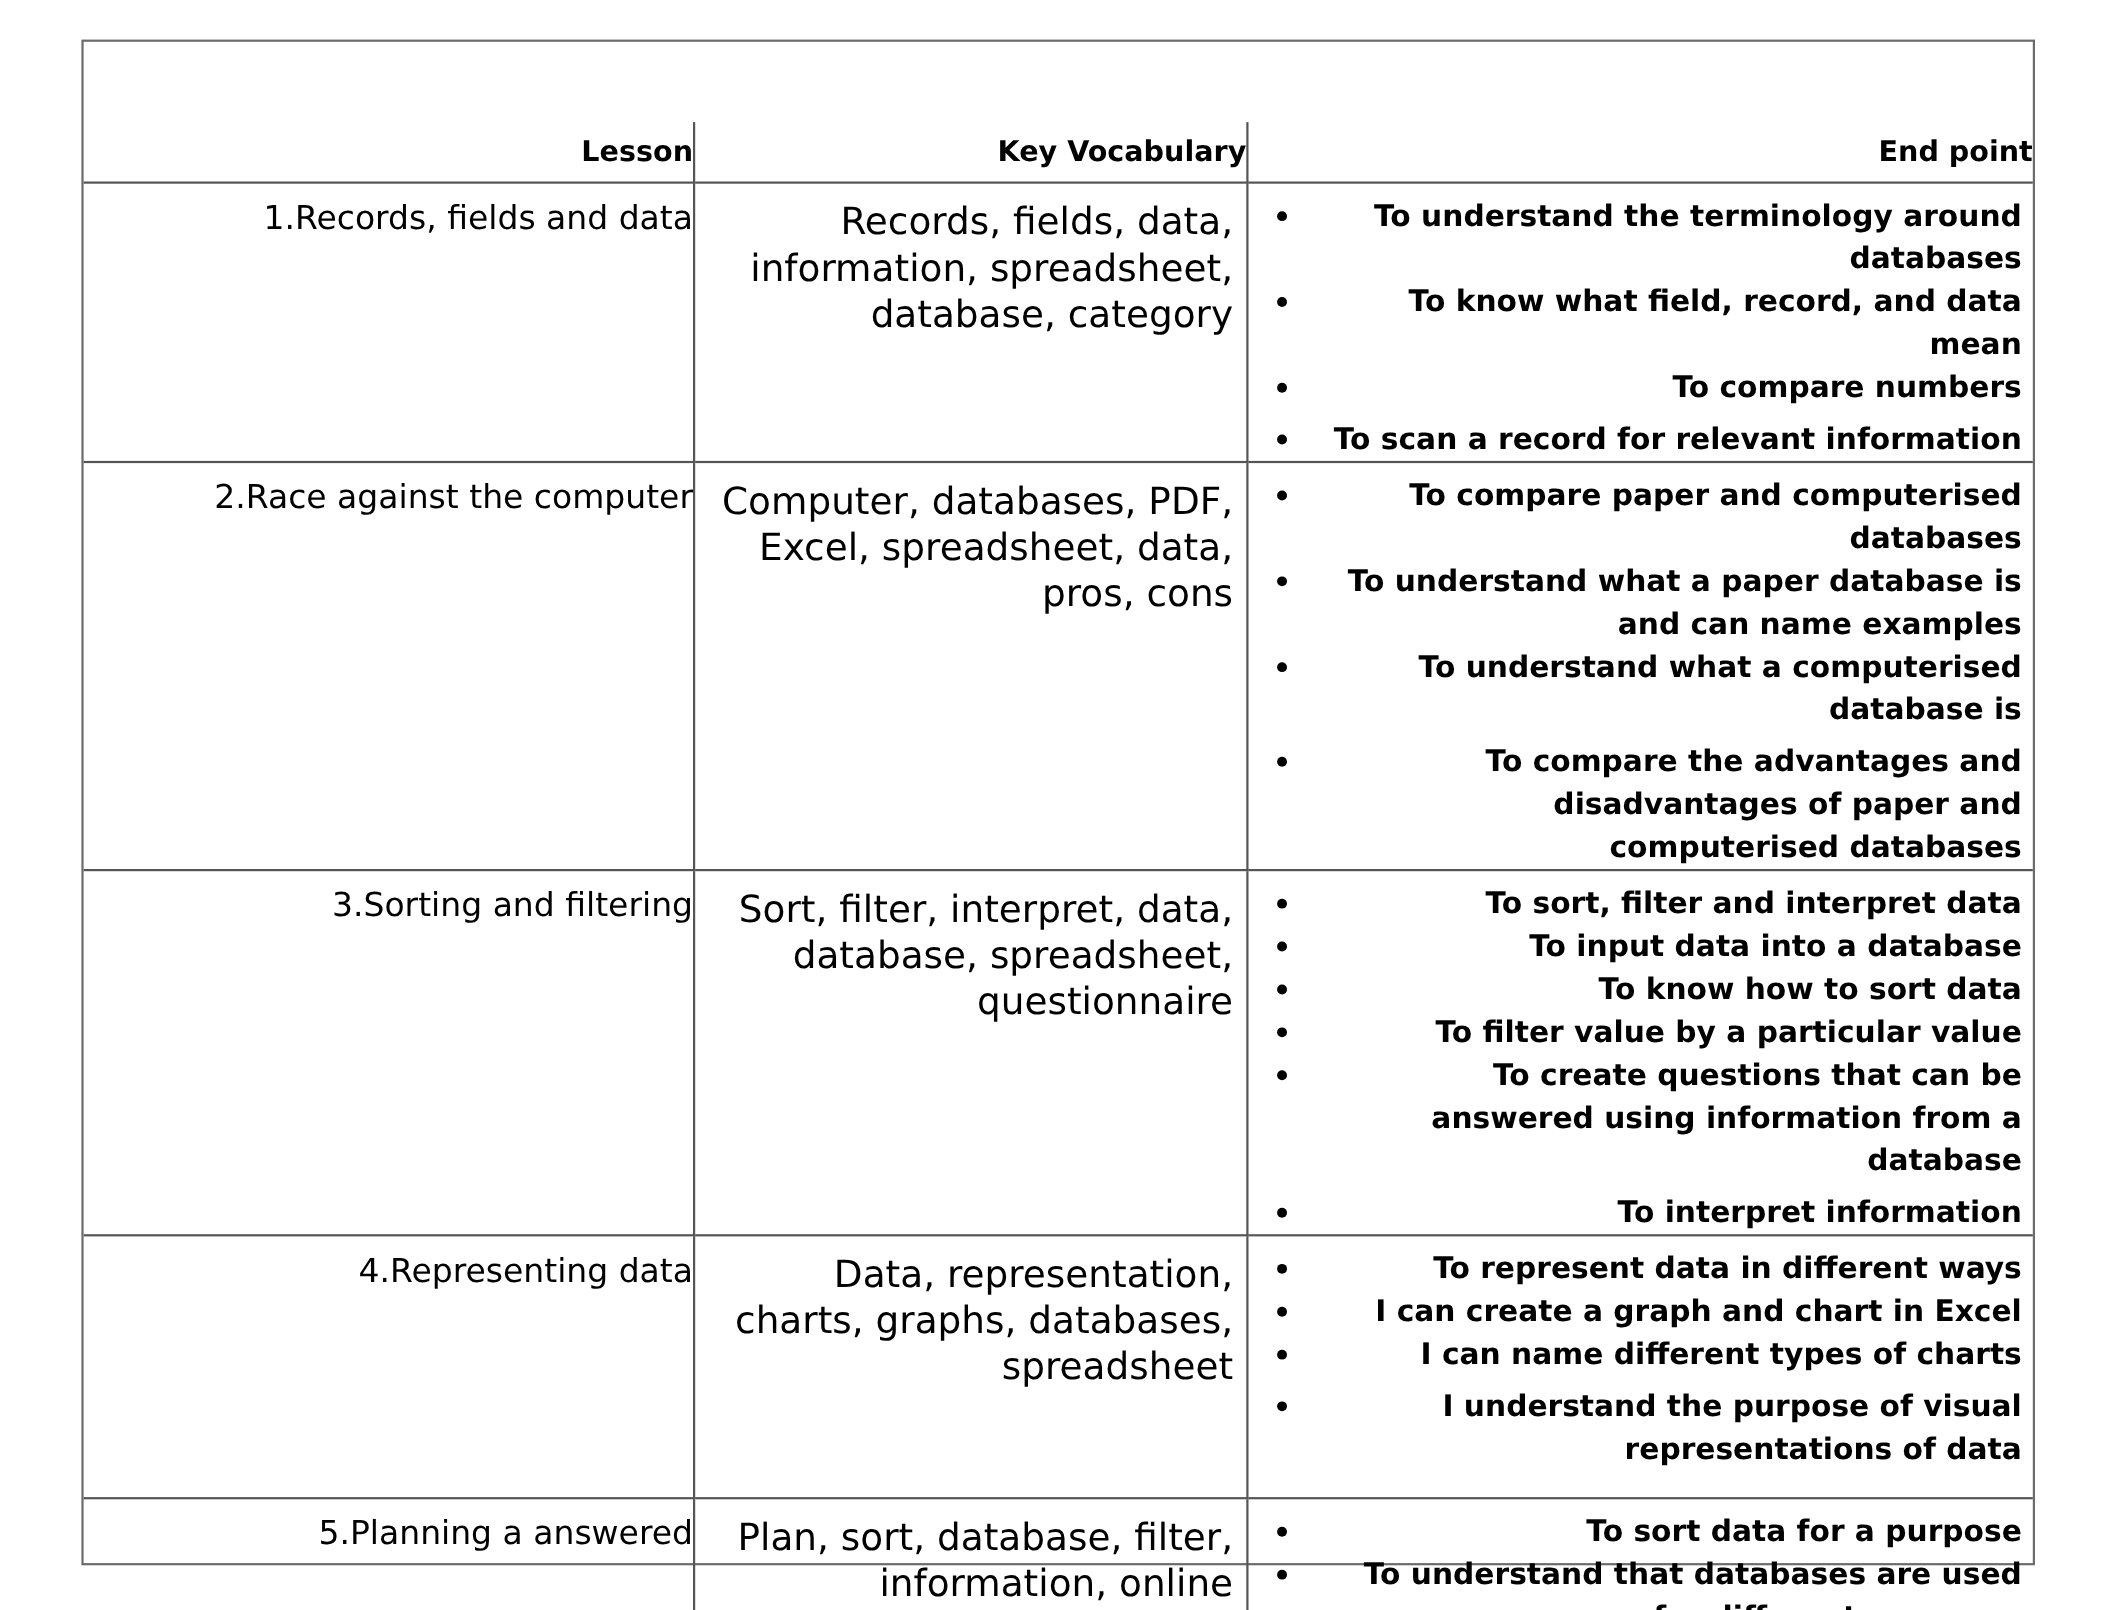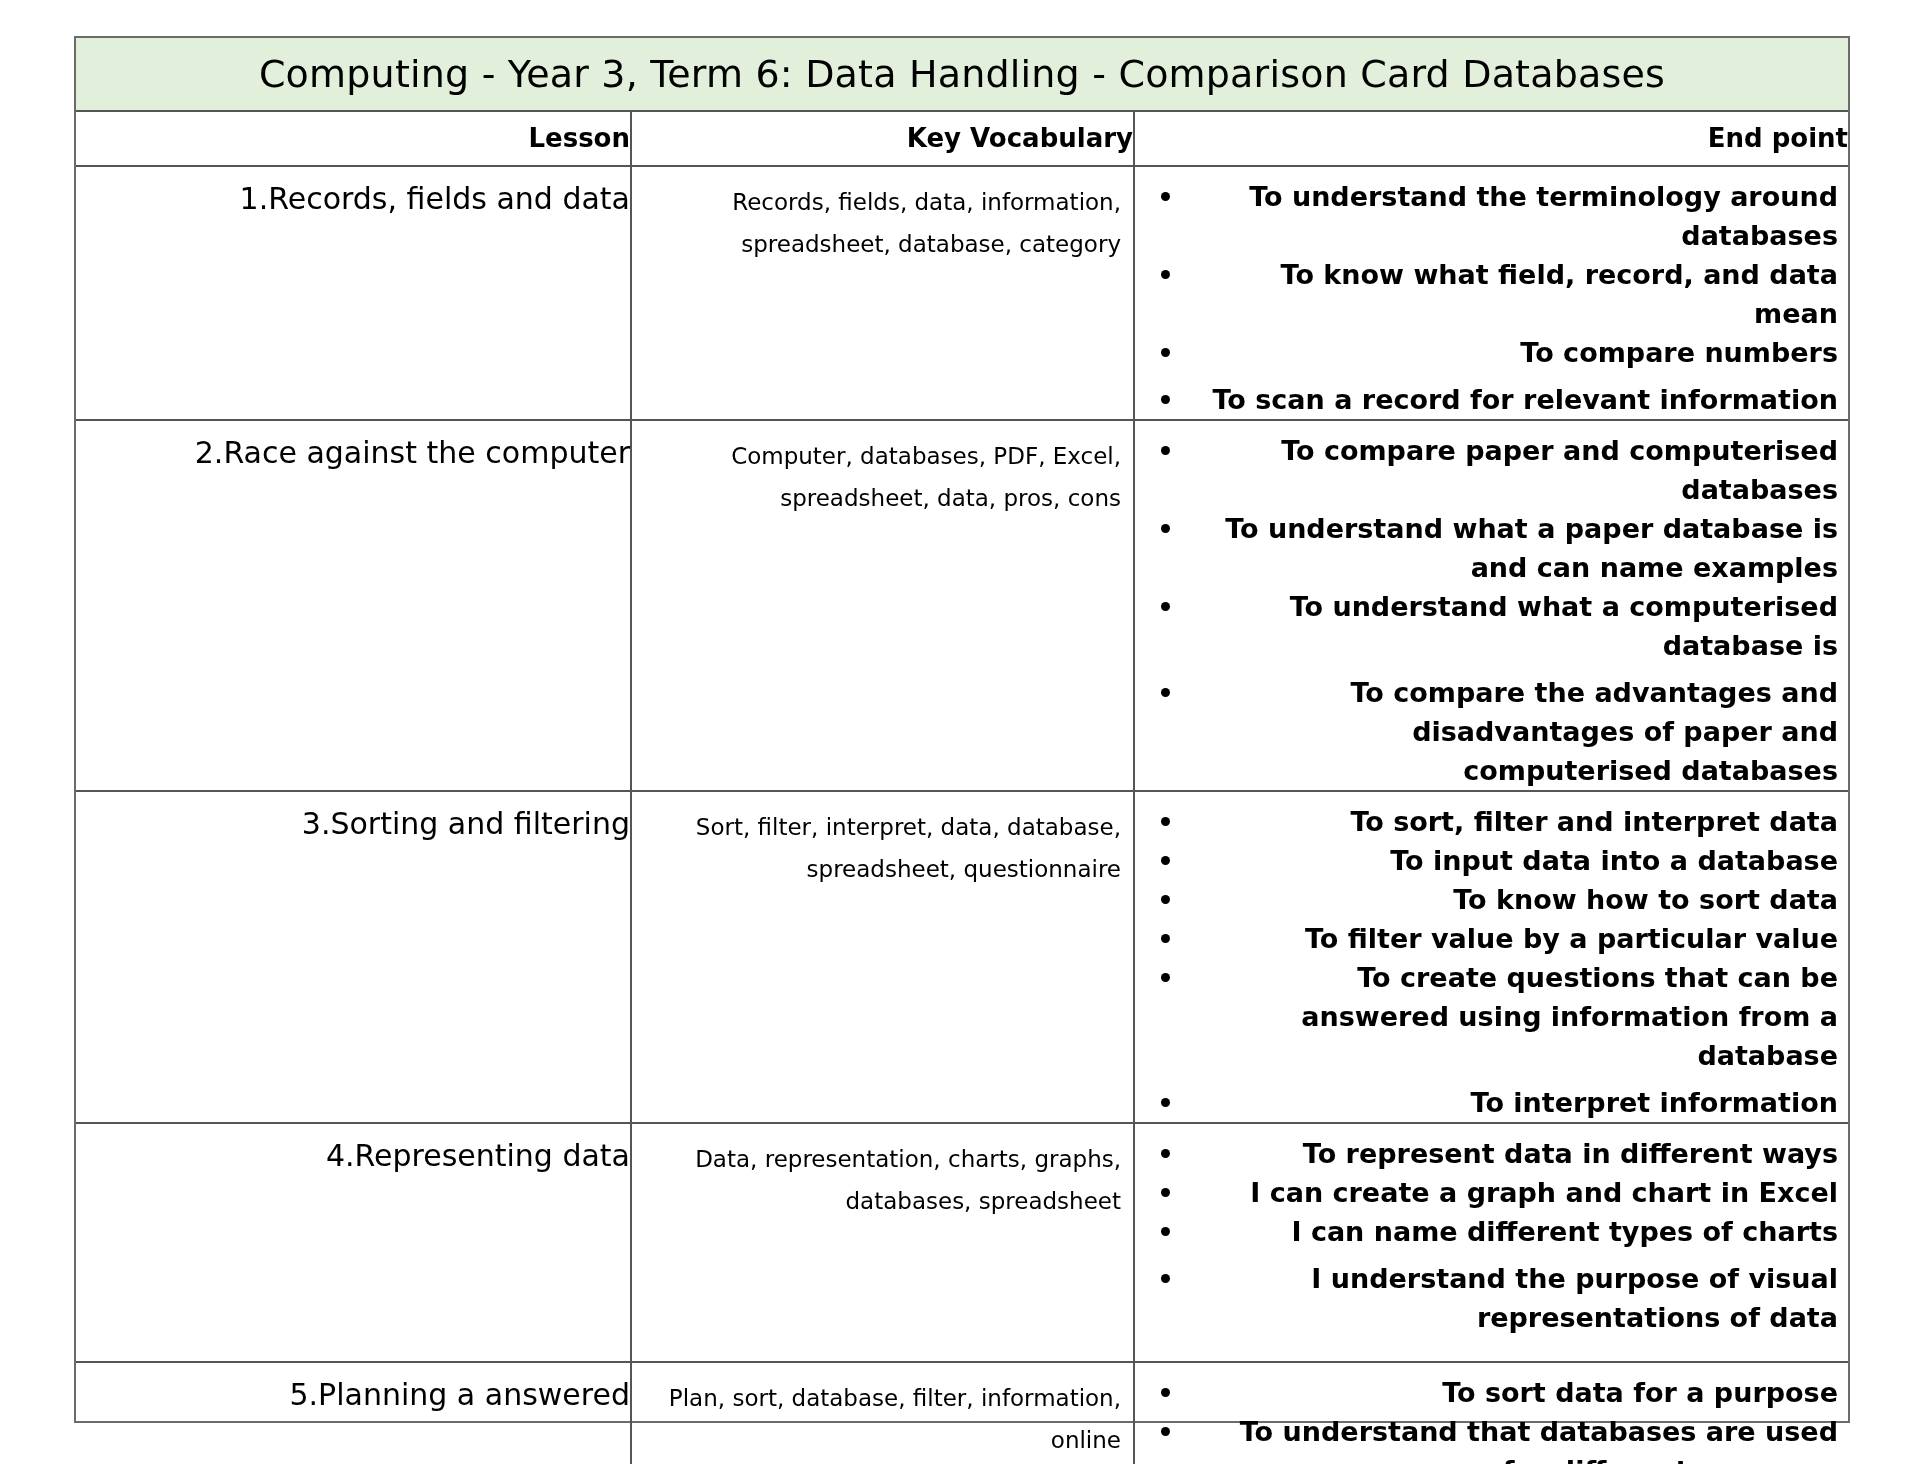--- a/index.html
+++ b/index.html
@@ -15,37 +15,34 @@
           table-layout: fixed; }
   col.c1 { width: 555px; } col.c2 { width: 503px; } col.c3 { width: 714px; }
   th, td { border: 2px solid #555; vertical-align: top; text-align: right; padding: 0; }
   tr:first-child th { border-top: none; }
   th:first-child, td:first-child { border-left: none; }
   th:last-child, td:last-child { border-right: none; }
   tr:last-child td { border-bottom: none; }
   th { height: 54px; font-weight: bold; font-size: 26px; padding-left: 12px; vertical-align: middle; }
   .lesson-cell { position: relative; padding: 14px 0 0 14px; font-size: 30px; }
   .lesson-num { display: inline-block; width: 52px; }
-  .vocab-cell { padding: 14px 12px 0 12px; font-size: 23px; line-height: 42px; }
+  .vocab-cell { padding: 14px 12px 0 12px; font-size: 34px; line-height: 42px; }
   .end-cell { padding: 10px 10px 0 0; font-size: 27px; }
   ul.bullets { list-style: none; margin: 0; padding: 0; }
   ul.bullets li { position: relative; padding-left: 74px; line-height: 39px; margin-bottom: 0; font-weight: bold; }
   ul.bullets li.gap { margin-top: 8px; }
   ul.bullets li .dot { position: absolute; left: 26px; top: 15px; width: 9px; height: 9px;
                        border-radius: 50%; background: #000; }
   tr.r1 td { height: 218px; } tr.r2 td { height: 254px; } tr.r3 td { height: 291px; }
   tr.r4 td { height: 223px; margin-top: 20px; } tr.r5 td { height: 262px; }
 </style>
 </head>
 <body>
 
 <div class="sheet">
-  <div class="title-band">
-    <span class="title-text">Computing - Year 3, Term 6: Data Handling - Comparison Card Databases</span>
-  </div>
 
   <table>
     <colgroup>
         <col class="c1">
         <col class="c2">
         <col class="c3">
       </colgroup>
     <thead>
       <tr>
         <th>Lesson</th>

